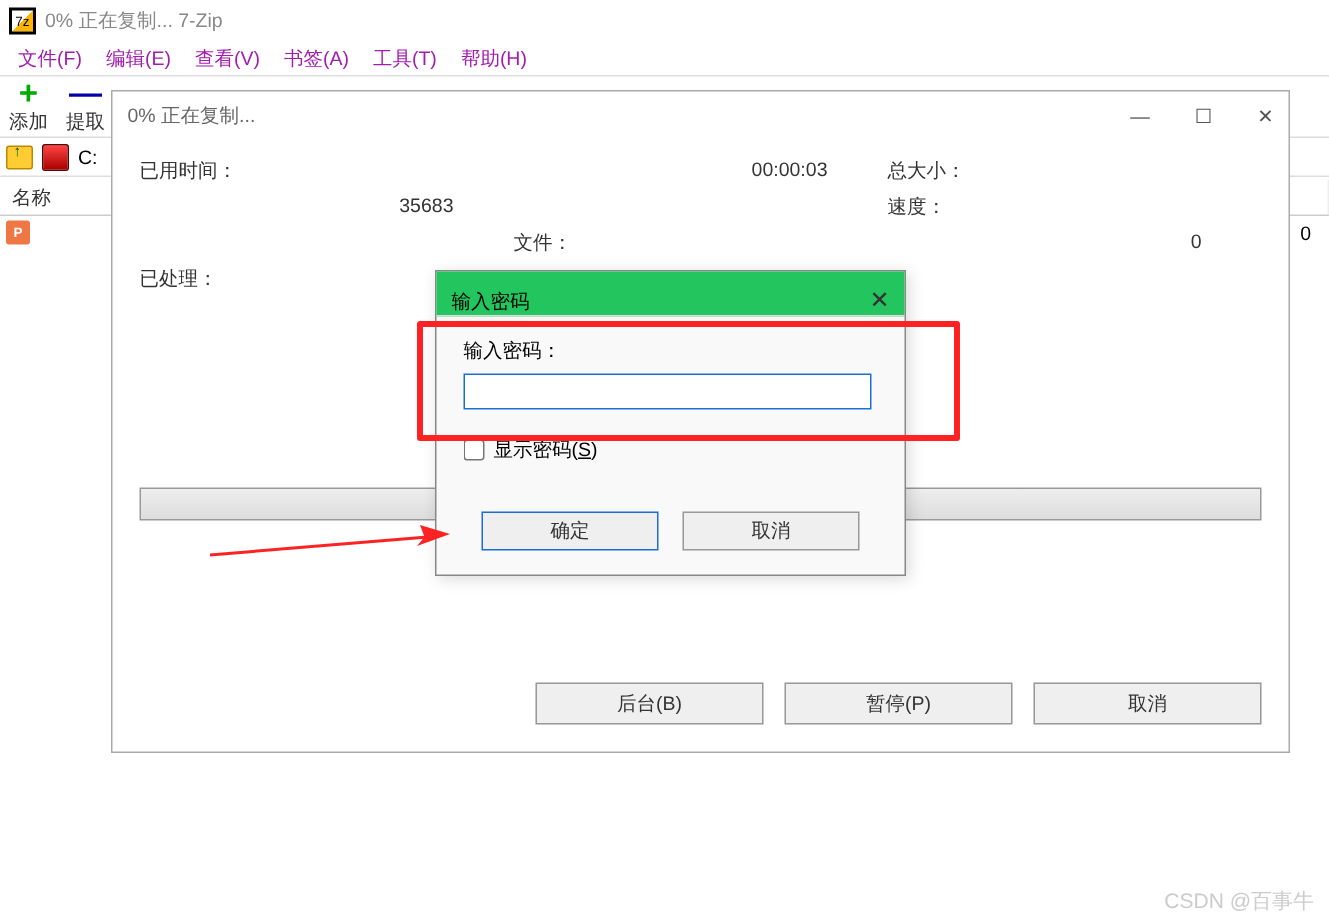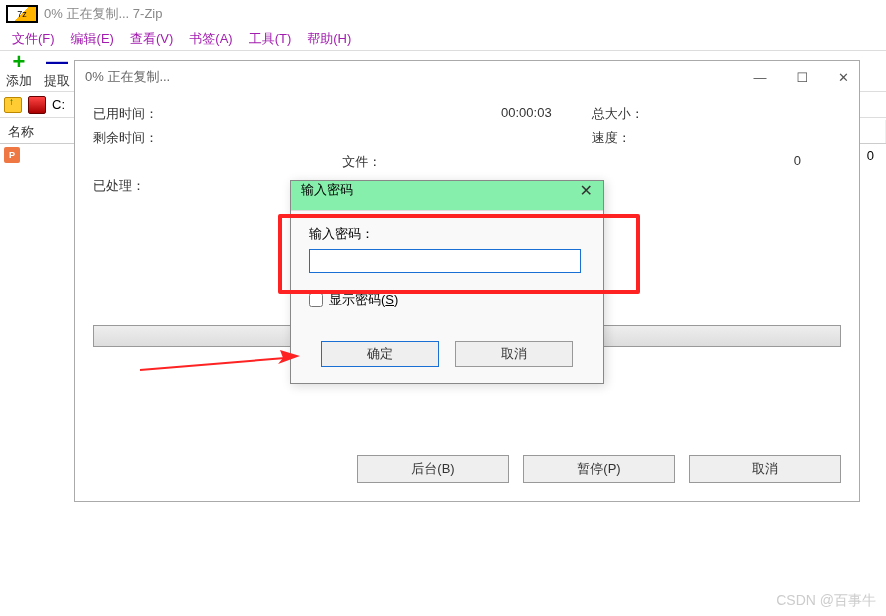--- a/index.html
+++ b/index.html
@@ -1,20 +1,20 @@
 <!DOCTYPE html>
 <html><head>
 <meta charset="utf-8">
 <style>
 * { margin: 0; padding: 0; box-sizing: border-box; font-family: "Microsoft YaHei", sans-serif; font-size: 13px; }
 body { width: 886px; height: 616px; background: #fff; position: relative; overflow: hidden; }
 
 
 .main-titlebar { height: 28px; display: flex; align-items: center; padding: 0 6px; gap: 6px; color: #888; }
-.main-titlebar .icon-7z { width: 32px; height: 18px; border: 2px solid #000; background: linear-gradient(135deg, #fff 50%, #ffb400 50%); display: flex; align-items: center; justify-content: center; font-size: 9px; font-weight: normal; color: #000; }
+.main-titlebar .icon-7z { width: 18px; height: 18px; border: 2px solid #000; background: linear-gradient(135deg, #fff 50%, #ffb400 50%); display: flex; align-items: center; justify-content: center; font-size: 9px; font-weight: normal; color: #000; }
 
 
 .menubar { height: 22px; display: flex; align-items: center; padding: 0 4px; color: #a21caf; }
 .menubar span { padding: 2px 8px; cursor: default; }
 
 
 .toolbar { height: 42px; border-top: 1px solid #ddd; border-bottom: 1px solid #ddd; display: flex; align-items: center; gap: 12px; padding: 0 6px; }
 .tool-item { display: flex; flex-direction: column; align-items: center; font-size: 12px; color: #333; }
 .plus-icon { width: 20px; height: 20px; display: flex; align-items: center; justify-content: center; color: #0a0; font-size: 22px; font-weight: bold; }
 .minus-icon { width: 20px; height: 20px; display: flex; align-items: center; justify-content: center; color: #00a; font-size: 22px; font-weight: bold; }
@@ -39,21 +39,21 @@
 .copy-body { padding: 12px 18px; }
 .stats-grid { display: grid; grid-template-columns: 1fr 1fr 1fr; row-gap: 6px; color: #333; }
 .stats-grid .label { }
 .stats-grid .val { text-align: right; padding-right: 40px; }
 .progress-bar { height: 22px; border: 1px solid #999; background: linear-gradient(#eee, #ddd); margin-top: 130px; }
 .copy-buttons { position: absolute; bottom: 18px; right: 18px; display: flex; gap: 14px; }
 .copy-buttons button, .pw-buttons button { width: 152px; height: 28px; background: #efefef; border: 1px solid #999; color: #333; }
 
 
 .pw-dialog { position: absolute; top: 180px; left: 290px; width: 314px; height: 204px; border: 1px solid #888; background: #f9f9f9; box-shadow: 2px 2px 10px rgba(0,0,0,0.15); }
-.pw-titlebar { height: 30px; display: flex; align-items: flex-start; padding: 0 10px; background: #86efac; border-bottom: 1px solid #ddd; }
+.pw-titlebar { height: 30px; display: flex; align-items: flex-end; padding: 0 10px; background: #22c55e; border-bottom: 1px solid #ddd; }
 .pw-titlebar .close { margin-left: auto; font-size: 16px; color: #333; }
 .pw-body { padding: 14px 18px; }
 .pw-input { width: 272px; height: 24px; border: 1px solid #1a6fd4; background: #fff; margin-top: 6px; }
 .pw-checkbox { margin-top: 18px; display: flex; align-items: center; gap: 6px; }
 .pw-checkbox input { width: 14px; height: 14px; }
 .pw-buttons { position: absolute; bottom: 16px; left: 0; right: 0; display: flex; justify-content: center; gap: 16px; }
 .pw-buttons button { width: 118px; height: 26px; }
 .pw-buttons button.ok { border: 1.5px solid #1a6fd4; }
 
 
@@ -117,22 +117,22 @@
       <span>—</span>
       <span>☐</span>
       <span>✕</span>
     </div>
   </div>
   <div class="copy-body">
     <div class="stats-grid">
       <div class="label">已用时间：</div>
       <div class="val">00:00:03</div>
       <div class="label">总大小：</div>
+      <div class="val">35683</div>
 
-      <div class="label">剩余时间：</div>
       <div class="val"></div>
       <div class="label">速度：</div>
       <div class="val"></div>
 
       <div class="label">文件：</div>
       <div class="val">0</div>
       <div class="label">已处理：</div>
       <div class="val">0</div>
     </div>
     <div class="progress-bar"></div>

